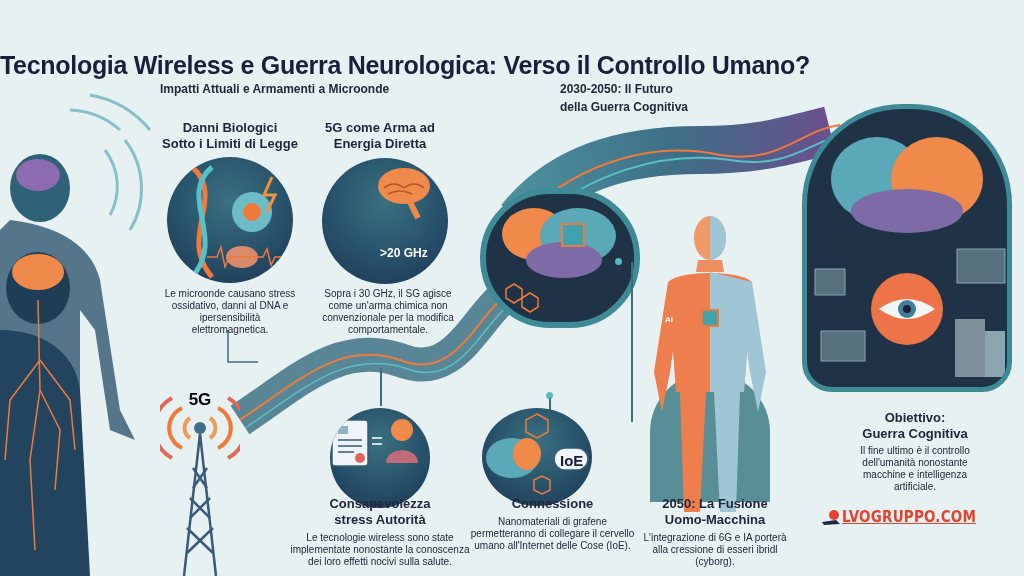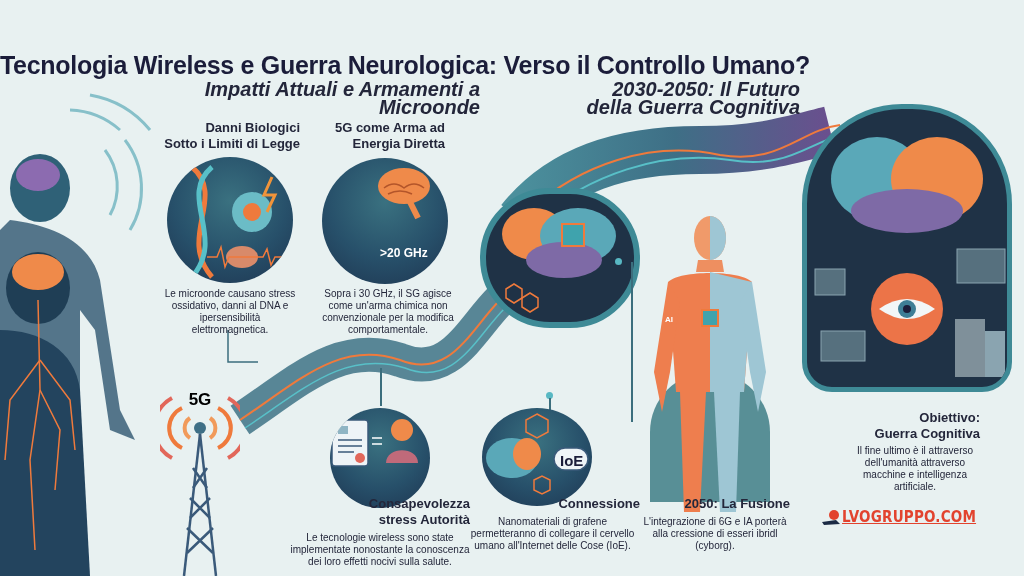--- a/index.html
+++ b/index.html
@@ -1,21 +1,21 @@
 <!DOCTYPE html>
 <html><head>
 <meta charset="utf-8">
 <style>
   * { margin:0; padding:0; box-sizing:border-box; }
   html, body { width:1024px; height:576px; overflow:hidden; }
   body { background:#e8f1f1; font-family:"Liberation Sans", sans-serif; color:#1c1f33; position:relative; }
   .abs { position:absolute; }
   .title { left:0; top:26px; width:1024px; text-align:left; font-size:25px; font-weight:bold; color:#1b1d3a; letter-spacing:-0.3px;margin-top:25px; }
-  .section-h { font-size:20px; font-weight:bold; color:#23263a; text-align:right; line-height:18px;font-style:italic; }
-  .card-h { font-size:13px; font-weight:bold; color:#23263a; text-align:right; line-height:16px; }
+  .section-h { font-size:12px; font-weight:bold; color:#23263a; text-align:left; line-height:18px; }
+  .card-h { font-size:13px; font-weight:bold; color:#23263a; text-align:center; line-height:16px; }
   .card-t { font-size:10px; color:#23263a; text-align:center; line-height:12px; }
   .circle { border-radius:50%; background:radial-gradient(circle at 50% 35%, #3a7180 0%, #27506a 55%, #1e3550 100%); overflow:hidden; }
   .connector { position:absolute; background:#3b6e7d; }
   .dot { position:absolute; width:7px; height:7px; border-radius:50%; background:#58b8c3; }
   .logo { left:822px; top:508px; font-size:15px; font-weight:bold; color:#e2432e; letter-spacing:0.2px; font-family:"DejaVu Sans Condensed","DejaVu Sans",sans-serif;text-decoration:underline; }
 </style>
 </head>
 <body>
 
 <div class="abs title">Tecnologia Wireless e Guerra Neurologica: Verso il Controllo Umano?</div>
@@ -192,20 +192,21 @@
   <rect x="62" y="98" width="16" height="16" fill="#3fa3ad" stroke="#ef7a3c" stroke-width="2"></rect>
   <path d="M28 70 L 14 160 L 22 200 L 30 160 L 40 90 Z" fill="#ee7e4e"></path>
   <path d="M112 70 L 126 160 L 118 200 L 110 160 L 100 90 Z" fill="#9ec6d4"></path>
   <path d="M40 180 L 66 180 L 60 300 L 44 300 Z" fill="#ee7e4e"></path>
   <path d="M74 180 L 100 180 L 96 300 L 80 300 Z" fill="#9ec6d4"></path>
 </svg>
 <div class="abs" style="left:665px;top:315px;font-size:8px;font-weight:bold;color:#fff">AI</div>
 <div class="abs" style="left:640px;top:496px;width:150px">
   <div class="card-h">
     <div>2050: La Fusione</div>
+    <div>Uomo-Macchina</div>
   </div>
   <div class="card-t" style="margin-top:4px">L'integrazione di 6G e IA porterà alla cressione di esseri ibridl (cyborg).</div>
 </div>
 
 <div class="abs" style="left:802px;top:104px;width:210px;height:288px;border-radius:100px 100px 30px 30px;background:#1f3246;border:5px solid #3e8a96;overflow:hidden">
   <svg width="200" height="278">
     <ellipse cx="70" cy="70" rx="46" ry="42" fill="#5aa8b8"></ellipse>
     <ellipse cx="130" cy="70" rx="46" ry="42" fill="#ef8a4a"></ellipse>
     <ellipse cx="100" cy="102" rx="56" ry="22" fill="#7e6aa6"></ellipse>
     <rect x="8" y="160" width="30" height="26" fill="#56707e" stroke="#8aa4b0"></rect>
@@ -217,21 +218,21 @@
     <rect x="14" y="222" width="44" height="30" fill="#56707e" stroke="#8aa4b0"></rect>
     <rect x="148" y="210" width="30" height="58" fill="#7f909a"></rect>
     <rect x="178" y="222" width="20" height="46" fill="#8aa4b0"></rect>
   </svg>
 </div>
 <div class="abs" style="left:850px;top:410px;width:130px">
   <div class="card-h">
     <div>Obiettivo:</div>
     <div>Guerra Cognitiva</div>
   </div>
-  <div class="card-t" style="margin-top:3px">Il fine ultimo è il attraverso dell'umanità attraverso macchine e intelligenza artificiale.</div>
+  <div class="card-t" style="margin-top:3px">Il fine ultimo è il controllo dell'umanità nonostante macchine e intelligenza artificiale.</div>
 </div>
 
 <div class="abs" style="left:822px;top:508px;width:20px;height:18px">
   <svg width="20" height="18">
       <path d="M0 14 L 14 12 L 18 16 L 2 17 Z" fill="#1b2a44"></path>
       <circle cx="12" cy="7" r="5" fill="#e2432e"></circle>
     </svg>
 </div>
 <div class="abs logo" style="left:842px">LVOGRUPPO.COM</div>
 

